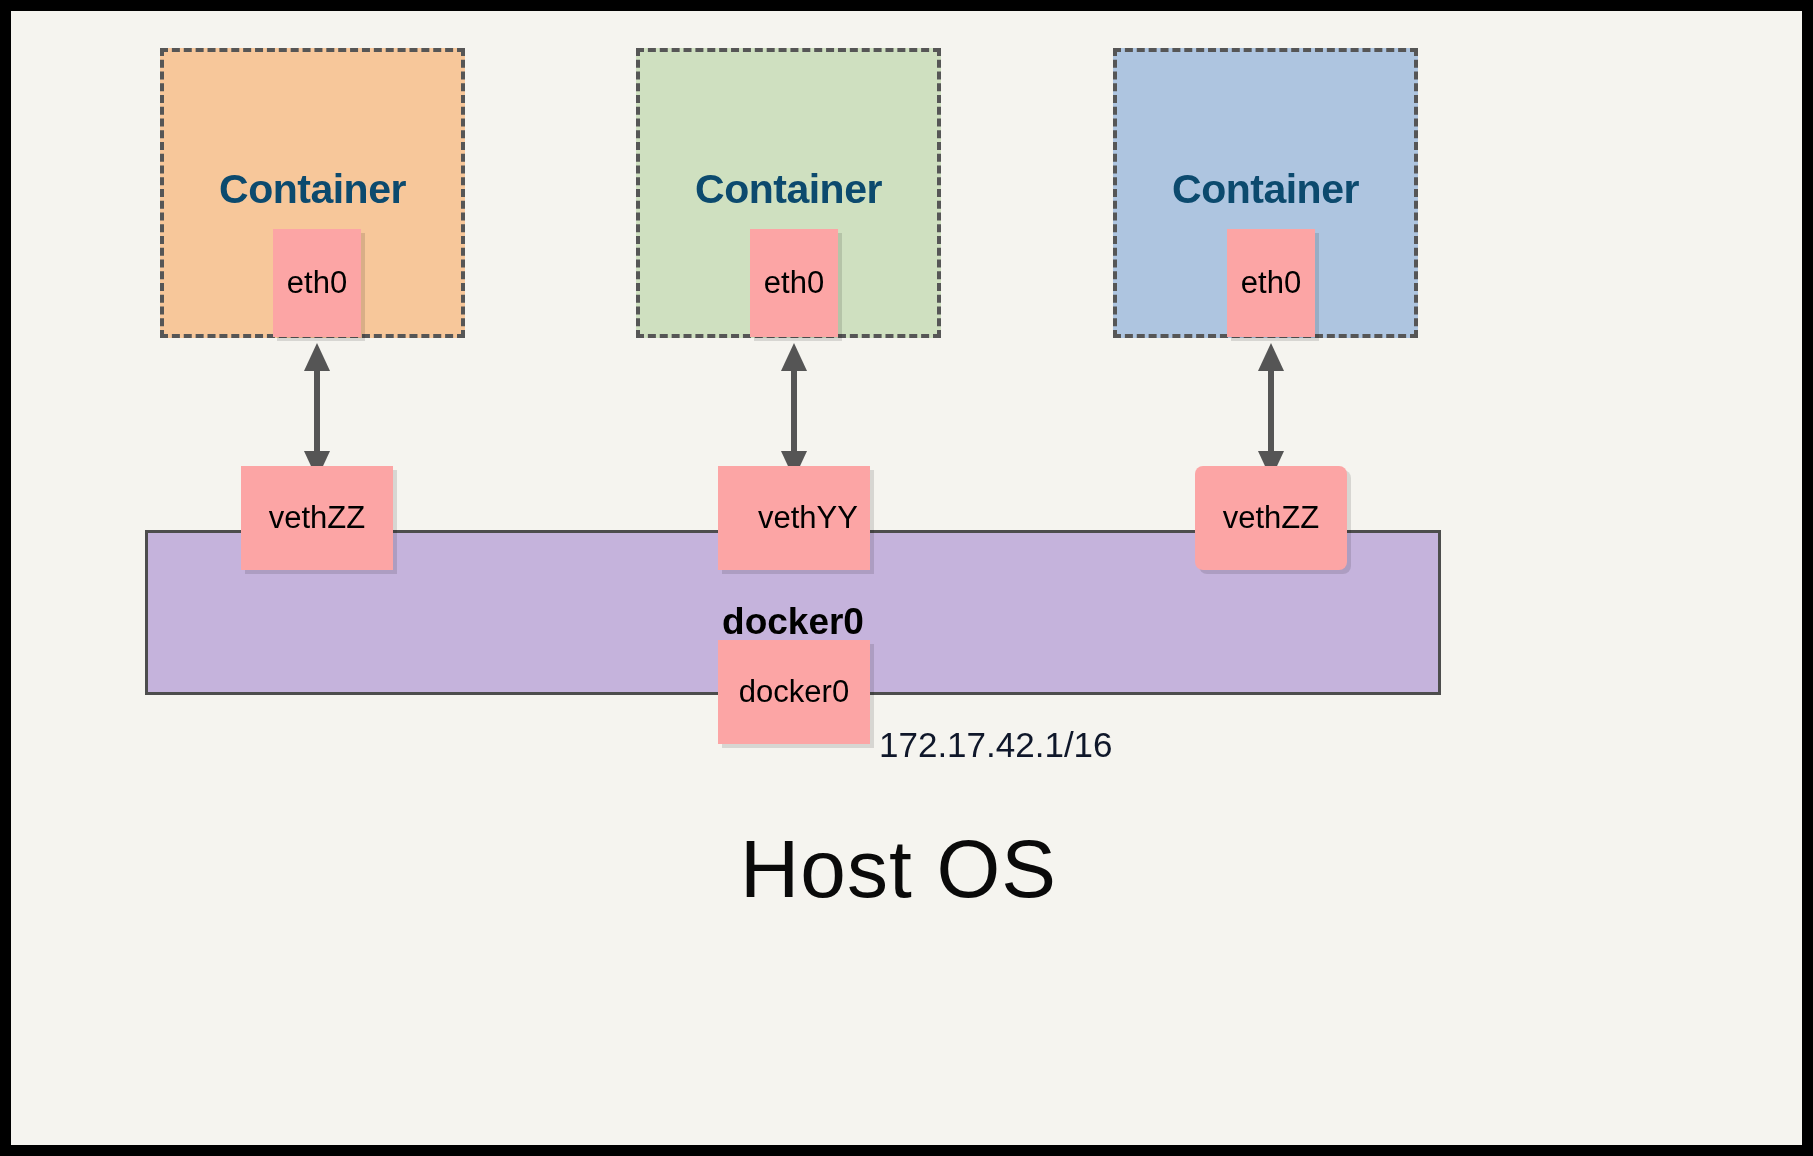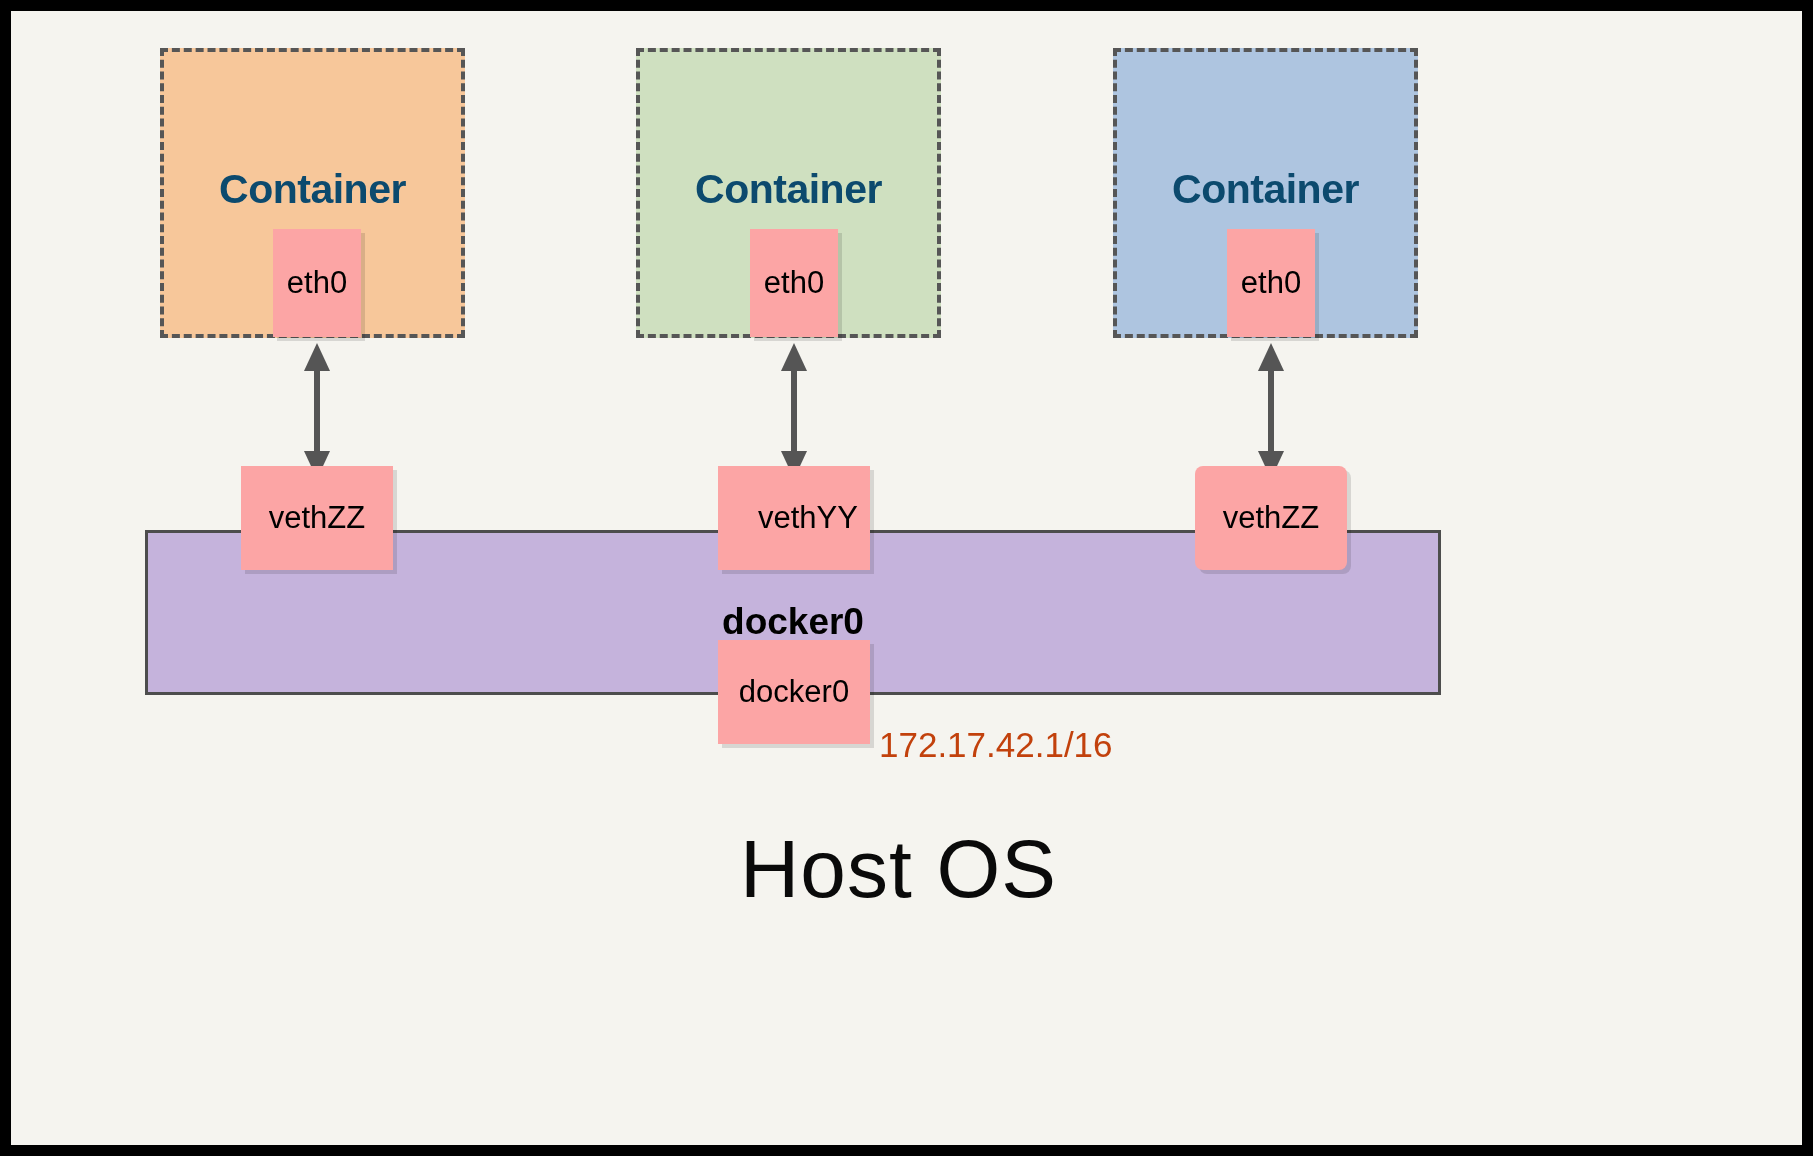--- a/index.html
+++ b/index.html
@@ -117,21 +117,21 @@
     font-weight: bold;
     color: #000;
   }
 
   
   #ip-label {
     position: absolute;
     left: 868px;
     top: 714px;
     font-size: 35px;
-    color: #c2410c;
+    color: #0f172a;
     z-index: 6;
     white-space: nowrap;
   }
 
   
   #host-os-label {
     position: absolute;
     left: 0; right: 16px;
     top: 811px;
     text-align: center;

